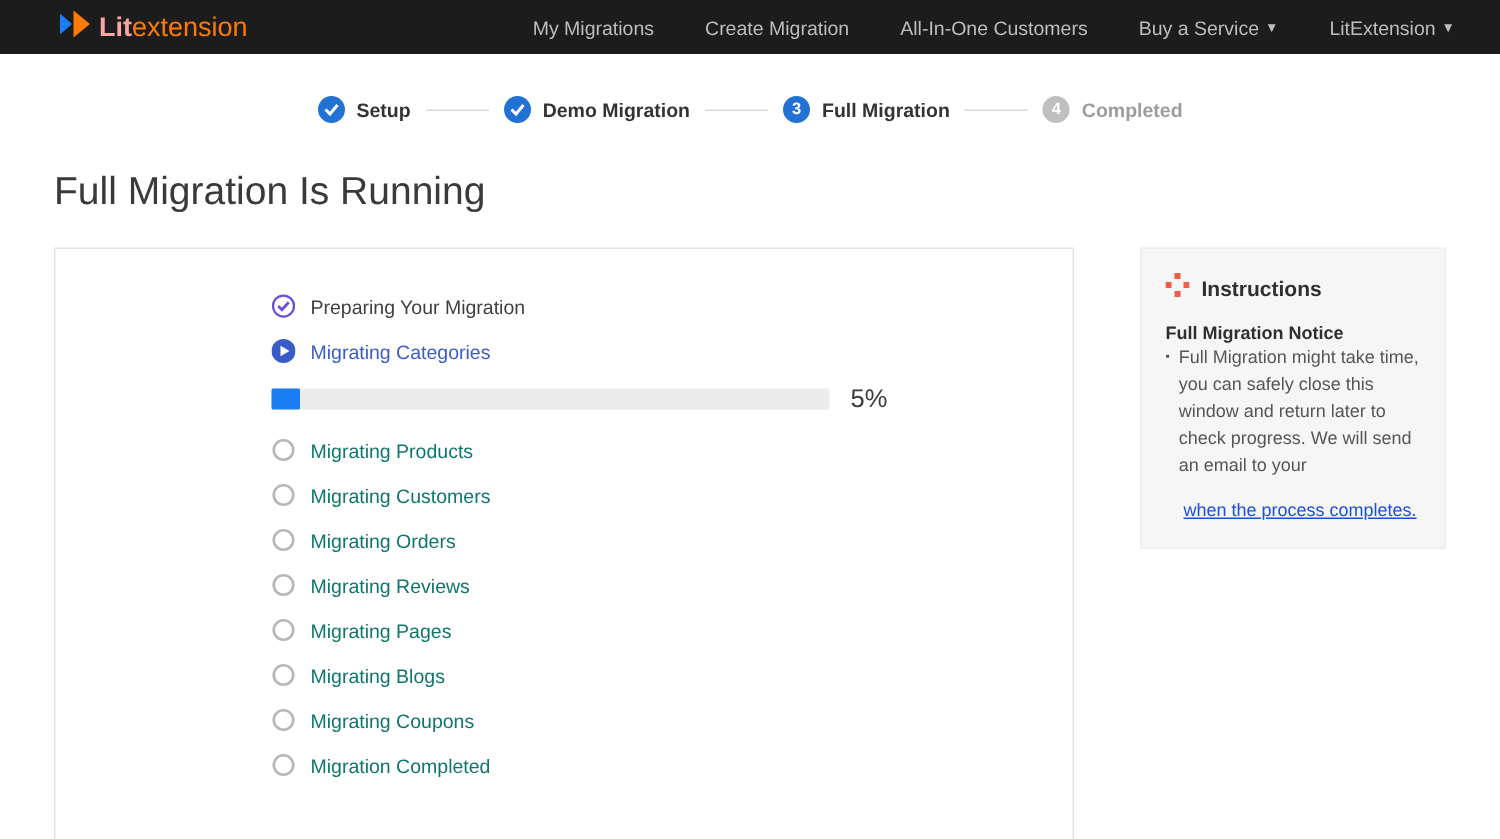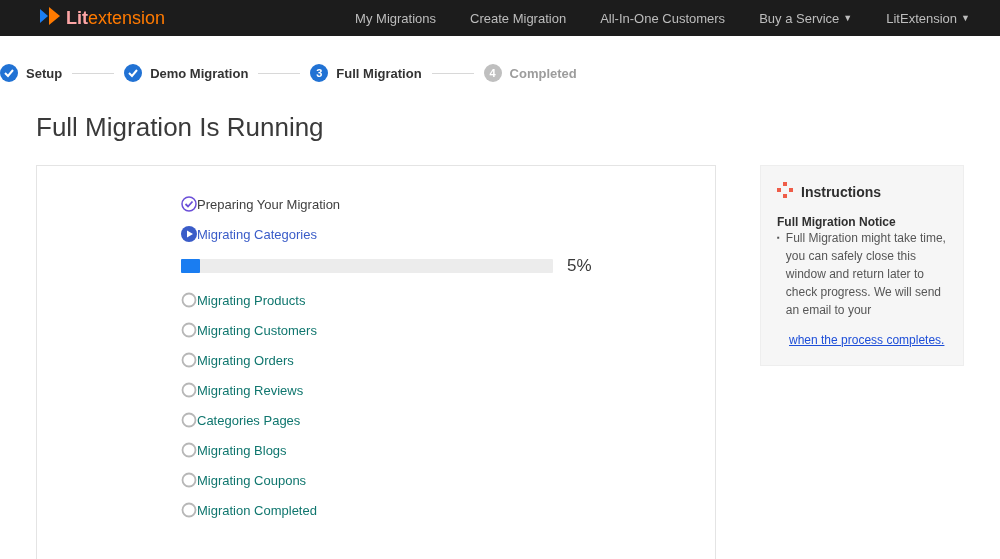--- a/index.html
+++ b/index.html
@@ -9,38 +9,38 @@
   .header { background: #1c1c1c; height: 36px; display: flex; align-items: center; padding: 0 30px 0 40px; }
   .logo { display: flex; align-items: center; font-size: 18px; font-weight: 300; }
   .logo-icon { margin-right: 6px; }
   .logo-lit { color: #fca5a5; font-weight: 700; }
   .logo-ext { color: #ff7a00; font-weight: 400; }
   .nav { margin-left: auto; display: flex; gap: 34px; }
   .nav-item { color: #bdbdbd; font-size: 13px; cursor: pointer; display: flex; align-items: center; }
   .caret { margin-left: 4px; font-size: 9px; }
   
   
-  .stepper { display: flex; justify-content: flex-start; align-items: center; gap: 10px; padding: 28px 0 30px; }
+  .stepper { display: flex; justify-content: center; align-items: center; gap: 10px; padding: 28px 0 30px; }
   .step { display: flex; align-items: center; gap: 8px; }
   .step-circle { width: 18px; height: 18px; border-radius: 50%; display: flex; align-items: center; justify-content: center; font-size: 10px; color: #fff; }
   .step-circle.done { background: #2172d4; }
   .step-circle.num { background: #2172d4; font-size: 11px; font-weight: bold; }
   .step-circle.pending { background: #bfbfbf; font-size: 11px; font-weight: bold; }
   .step-label { font-size: 13px; font-weight: bold; color: #333; }
   .step-label.muted { color: #9c9c9c; }
   .step-line { width: 42px; height: 1px; background: #d8d8d8; }
   
   
   .page { padding: 0 36px 30px; }
   .page-title { font-size: 26px; font-weight: 400; color: #3a3a3a; margin-bottom: 22px; }
   .columns { display: flex; gap: 44px; align-items: flex-start; }
   
   
   .panel { flex: 1; border: 1px solid #e4e4e4; padding: 30px 24px 28px 144px; }
-  .task { display: flex; align-items: center; margin-bottom: 14px; }
+  .task { display: flex; align-items: center; gap: 10px; margin-bottom: 14px; }
   .task-icon { width: 16px; height: 16px; flex-shrink: 0; }
   .task-label { font-size: 13px; color: #0f766e; }
   .task.done .task-label { color: #3f3f3f; }
   .task.active .task-label { color: #3a5cc8; }
   .progress-row { display: flex; align-items: center; gap: 14px; margin: 6px 0 16px 0; }
   .progress-bar { flex: 0 0 372px; height: 14px; background: #ececec; position: relative; border-radius: 1px; }
   .progress-fill { position: absolute; left: 0; top: 0; bottom: 0; background: #1a7df1; border-radius: 1px; }
   .progress-text { font-size: 17px; color: #3a3a3a; }
   
   
@@ -150,21 +150,21 @@
         <div class="task pending">
           <span class="task-icon"><svg width="16" height="16" viewBox="0 0 16 16">
               <circle cx="8" cy="8" r="6.5" fill="none" stroke="#b7b7b7" stroke-width="1.8"></circle>
             </svg></span>
           <span class="task-label">Migrating Reviews</span>
         </div>
         <div class="task pending">
           <span class="task-icon"><svg width="16" height="16" viewBox="0 0 16 16">
               <circle cx="8" cy="8" r="6.5" fill="none" stroke="#b7b7b7" stroke-width="1.8"></circle>
             </svg></span>
-          <span class="task-label">Categories Pages</span>
+          <span class="task-label">Migrating Pages</span>
         </div>
         <div class="task pending">
           <span class="task-icon"><svg width="16" height="16" viewBox="0 0 16 16">
               <circle cx="8" cy="8" r="6.5" fill="none" stroke="#b7b7b7" stroke-width="1.8"></circle>
             </svg></span>
           <span class="task-label">Migrating Blogs</span>
         </div>
         <div class="task pending">
           <span class="task-icon"><svg width="16" height="16" viewBox="0 0 16 16">
               <circle cx="8" cy="8" r="6.5" fill="none" stroke="#b7b7b7" stroke-width="1.8"></circle>

